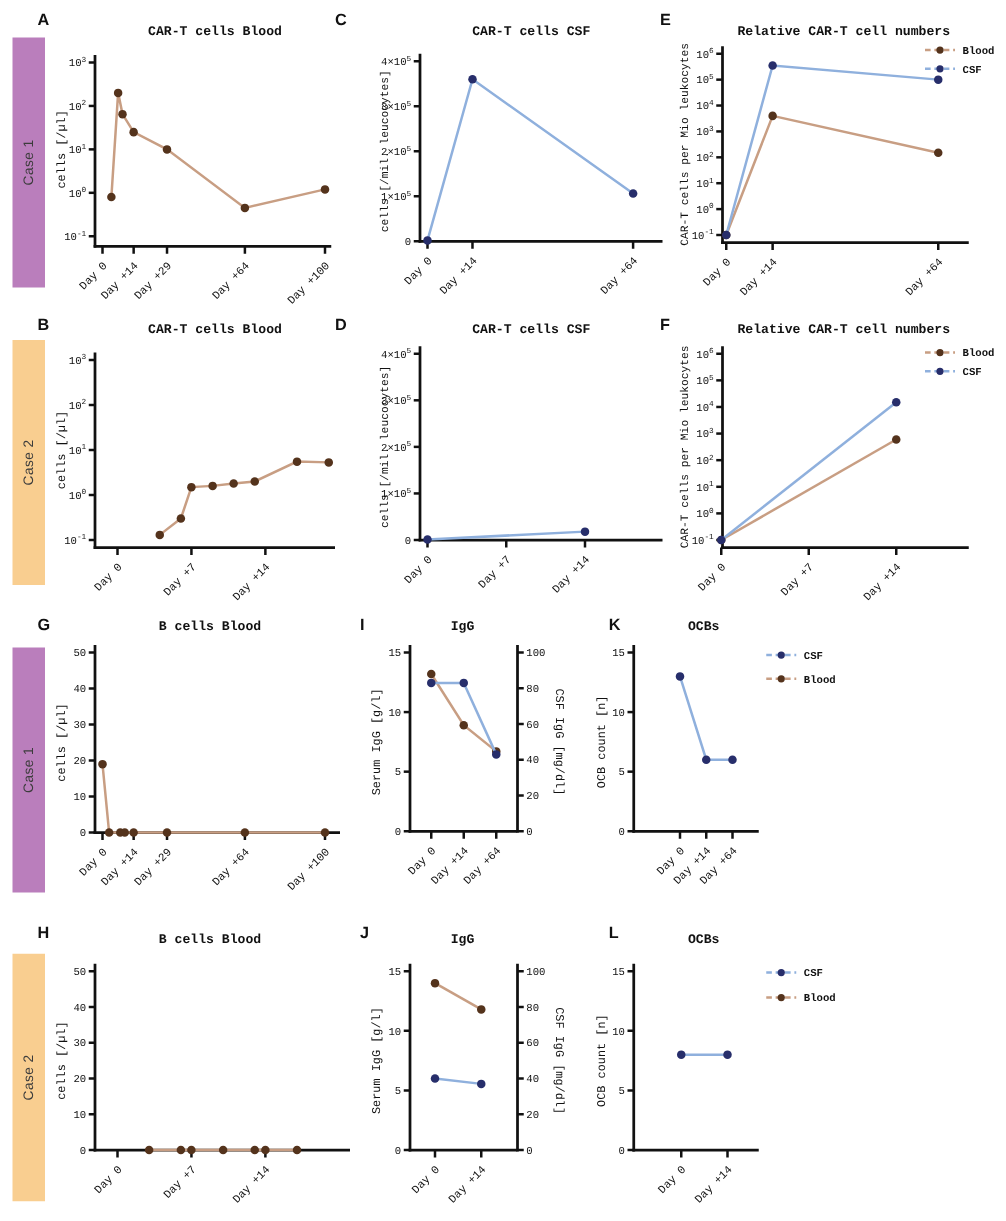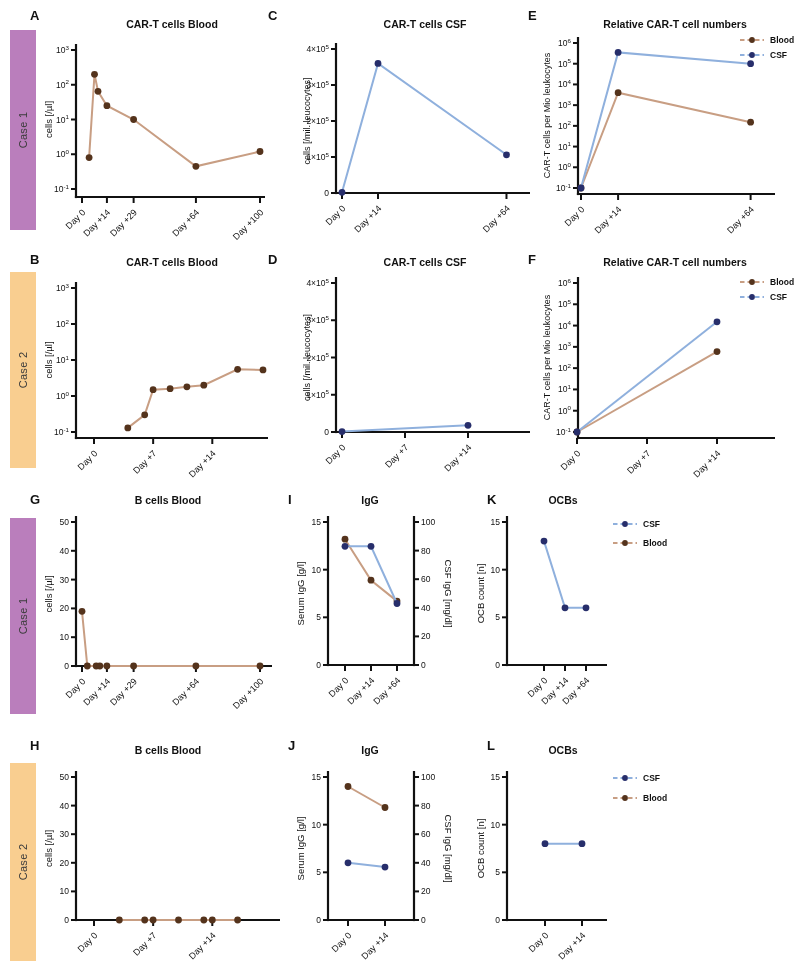--- a/index.html
+++ b/index.html
@@ -1,21 +1,21 @@
 <!DOCTYPE html>
 <html><head>
 <meta charset="utf-8">
 <style>
   html,body{margin:0;padding:0;background:#ffffff;}
   body{font-family:"Liberation Sans", sans-serif;}
   .figure{position:relative;width:805px;height:977px;background:#fff;overflow:hidden;}
   .case-bar{position:absolute;left:10px;width:26px;display:flex;align-items:center;justify-content:center;}
   .case-bar span{transform:rotate(-90deg);white-space:nowrap;font-size:11px;color:#3c3c3c;letter-spacing:.3px;}
   .panel-letter{position:absolute;font-size:13px;font-weight:bold;color:#111;}
-  .panel{position:absolute;}
+  .panel{position:absolute;font-family:Liberation Mono, monospace;}
   .panel svg{display:block;overflow:visible;}
 </style>
 </head>
 <body>
 
 <div class="figure">
   <div class="case-bar" id="bar-0" style="top: 30px; height: 200px; background: rgb(186, 126, 188);">
       <span>Case 1</span>
     </div>
   <div class="case-bar" id="bar-1" style="top: 272px; height: 196px; background: rgb(249, 206, 144);">

